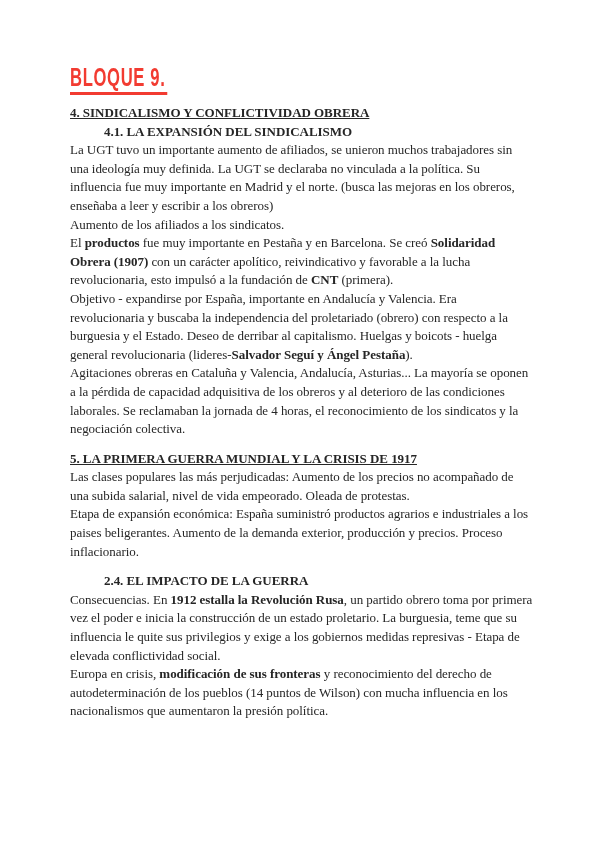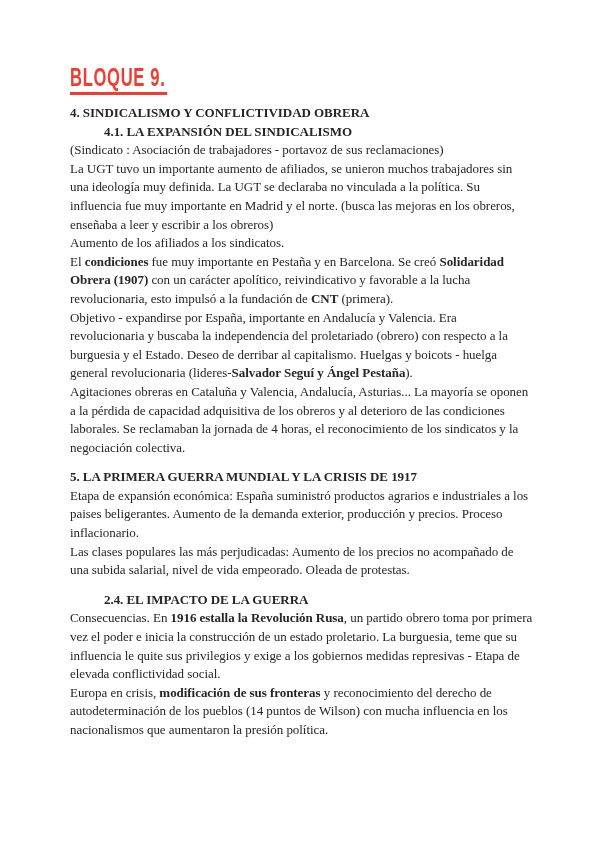--- a/index.html
+++ b/index.html
@@ -40,20 +40,21 @@
   }
   .doc-line {
     font-size: 13px;
     line-height: 18.6px;
     letter-spacing: -0.05px;
     margin: 0;
     text-align: left;
   }
   .doc-line.heading1 {
     font-weight: 700;
+    text-decoration: underline;
   }
   .doc-line.heading2 {
     font-weight: 700;
     padding-left: 34px;
   }
   .doc-line.spacer {
     height: 11px;
   }
   .doc-line .bold {
     font-weight: 700;
@@ -62,28 +63,27 @@
 </head>
 <body>
 
 <div class="page">
   <div class="block-title-wrap">
     <span class="block-title">BLOQUE 9.</span>
   </div>
   <div class="doc-body">
       <div class="doc-line heading1"><span class="bold">4. SINDICALISMO Y CONFLICTIVIDAD OBRERA</span></div>
       <div class="doc-line heading2"><span class="bold">4.1. LA EXPANSIÓN DEL SINDICALISMO</span></div>
-      <div class="doc-line paragraph"><span>(Sindicato : Asociación de trabajadores - portavoz de sus reclamaciones)</span></div>
       <div class="doc-line paragraph"><span>La UGT tuvo un importante aumento de afiliados, se unieron muchos trabajadores sin una ideología muy definida. La UGT se declaraba no vinculada a la política. Su influencia fue muy importante en Madrid y el norte. (busca las mejoras en los obreros, enseñaba a leer y escribir a los obreros)</span></div>
       <div class="doc-line paragraph"><span>Aumento de los afiliados a los sindicatos.</span></div>
-      <div class="doc-line paragraph"><span>El </span><span class="bold">condiciones</span><span> fue muy importante en Pestaña y en Barcelona. Se creó </span><span class="bold">Solidaridad Obrera (1907)</span><span> con un carácter apolítico, reivindicativo y favorable a la lucha revolucionaria, esto impulsó a la fundación de </span><span class="bold">CNT</span><span> (primera).</span></div>
+      <div class="doc-line paragraph"><span>El </span><span class="bold">productos</span><span> fue muy importante en Pestaña y en Barcelona. Se creó </span><span class="bold">Solidaridad Obrera (1907)</span><span> con un carácter apolítico, reivindicativo y favorable a la lucha revolucionaria, esto impulsó a la fundación de </span><span class="bold">CNT</span><span> (primera).</span></div>
       <div class="doc-line paragraph"><span>Objetivo - expandirse por España, importante en Andalucía y Valencia. Era revolucionaria y buscaba la independencia del proletariado (obrero) con respecto a la burguesia y el Estado. Deseo de derribar al capitalismo. Huelgas y boicots - huelga general revolucionaria (lideres-</span><span class="bold">Salvador Seguí y Ángel Pestaña</span><span>).</span></div>
       <div class="doc-line paragraph"><span>Agitaciones obreras en Cataluña y Valencia, Andalucía, Asturias... La mayoría se oponen a la pérdida de capacidad adquisitiva de los obreros y al deterioro de las condiciones laborales. Se reclamaban la jornada de 4 horas, el reconocimiento de los sindicatos y la negociación colectiva.</span></div>
       <div class="doc-line spacer"></div>
       <div class="doc-line heading1"><span class="bold">5. LA PRIMERA GUERRA MUNDIAL Y LA CRISIS DE 1917</span></div>
+      <div class="doc-line paragraph"><span>Las clases populares las más perjudicadas: Aumento de los precios no acompañado de una subida salarial, nivel de vida empeorado. Oleada de protestas.</span></div>
       <div class="doc-line paragraph"><span>Etapa de expansión económica: España suministró productos agrarios e industriales a los paises beligerantes. Aumento de la demanda exterior, producción y precios. Proceso inflacionario.</span></div>
-      <div class="doc-line paragraph"><span>Las clases populares las más perjudicadas: Aumento de los precios no acompañado de una subida salarial, nivel de vida empeorado. Oleada de protestas.</span></div>
       <div class="doc-line spacer"></div>
       <div class="doc-line heading2"><span class="bold">2.4. EL IMPACTO DE LA GUERRA</span></div>
-      <div class="doc-line paragraph"><span>Consecuencias. En </span><span class="bold">1916 estalla la Revolución Rusa</span><span>, un partido obrero toma por primera vez el poder e inicia la construcción de un estado proletario. La burguesia, teme que su influencia le quite sus privilegios y exige a los gobiernos medidas represivas - Etapa de elevada conflictividad social.</span></div>
+      <div class="doc-line paragraph"><span>Consecuencias. En </span><span class="bold">1912 estalla la Revolución Rusa</span><span>, un partido obrero toma por primera vez el poder e inicia la construcción de un estado proletario. La burguesia, teme que su influencia le quite sus privilegios y exige a los gobiernos medidas represivas - Etapa de elevada conflictividad social.</span></div>
       <div class="doc-line paragraph"><span>Europa en crisis, </span><span class="bold">modificación de sus fronteras</span><span> y reconocimiento del derecho de autodeterminación de los pueblos (14 puntos de Wilson) con mucha influencia en los nacionalismos que aumentaron la presión política.</span></div>
     </div>
 </div>
 
 </body></html>

